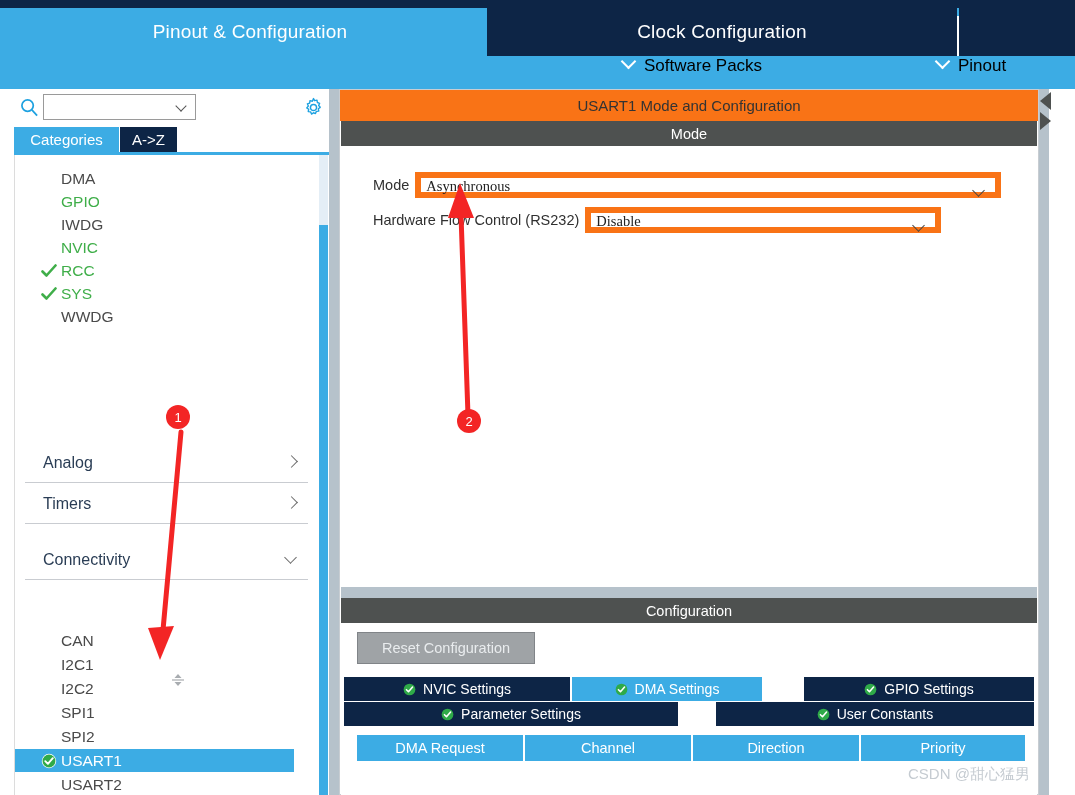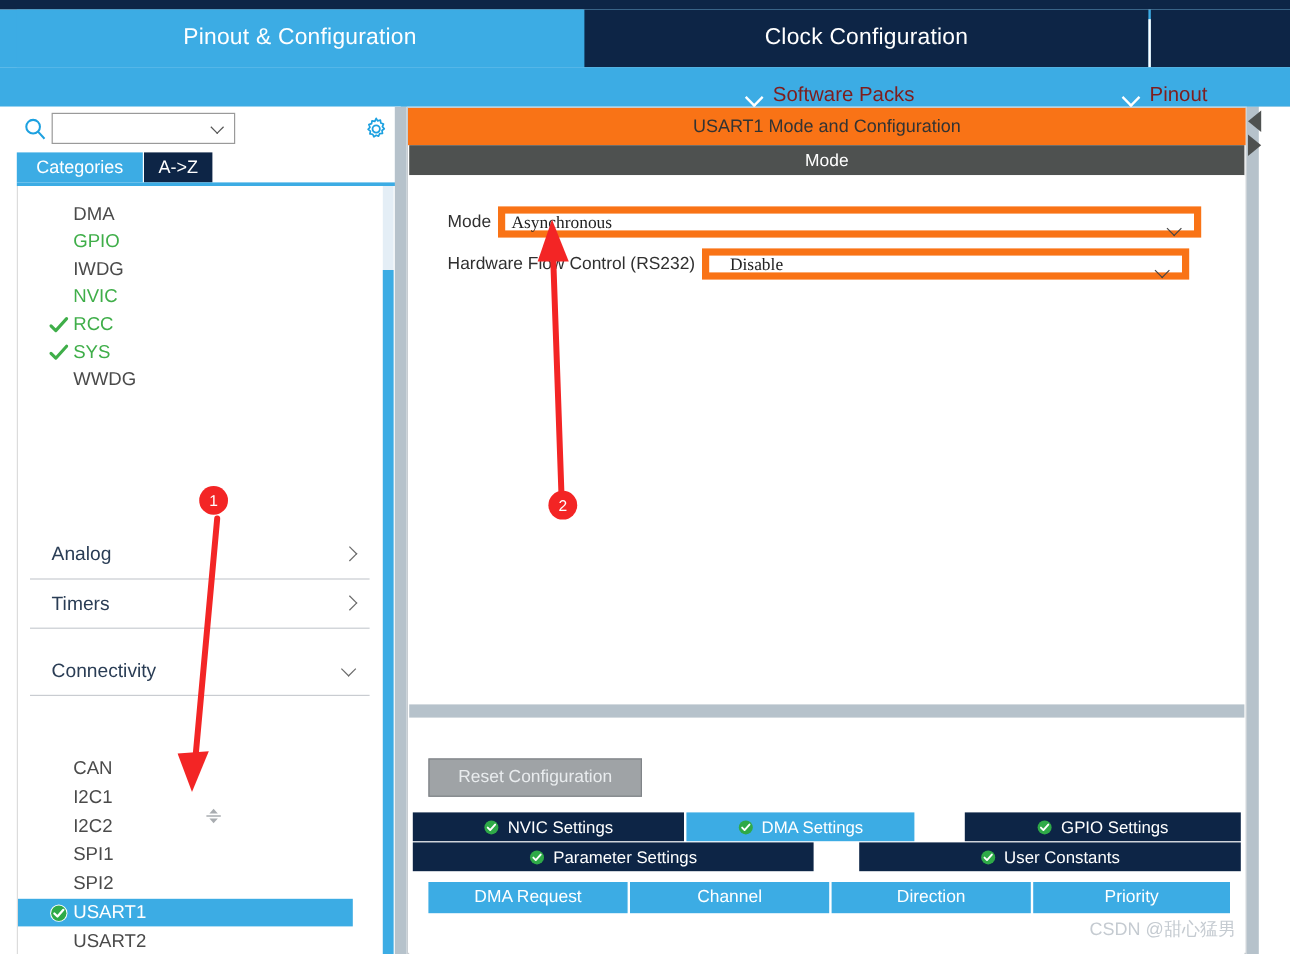--- a/index.html
+++ b/index.html
@@ -42,22 +42,22 @@
     background: #ffffff;
   }
 
   
   .submenu {
     position: absolute; left: 0; top: 56px; width: 1075px; height: 33px;
     background: #3cace4;
   }
   .submenu-item {
     position: absolute; top: 0; height: 33px;
-    display: flex; align-items: flex-end; gap: 9px;
-    color: #7f1d1d; font-size: 17px;
+    display: flex; align-items: flex-start; gap: 9px;
+    color: #000000; font-size: 17px;
   }
   .submenu-softpacks { left: 622px; }
   .submenu-pinout { left: 936px; }
   .chev {
     display: inline-block;
     width: 13px; height: 13px;
     position: relative;
   }
   .chev::after {
     content: ""; position: absolute; left: 1px; top: 0px;
@@ -251,21 +251,21 @@
   .combo-arrow::after {
     content: ""; position: absolute; left: 0; top: 0;
     width: 8px; height: 8px;
     border-right: 1.6px solid #444;
     border-bottom: 1.6px solid #444;
     transform: rotate(45deg);
   }
   .row-mode      { top: 26px; left: 32px; }
   .row-mode .combo { width: 586px; margin-left: 6px; }
   .row-hwflow    { top: 61px; left: 32px; }
-  .row-hwflow .combo { width: 406px; margin-left: 6px; padding-left: 12px; }
+  .row-hwflow .combo { width: 356px; margin-left: 6px; }
 
   .panel-divider {
     position: absolute; left: 1px; top: 497px;
     width: 696px; height: 11px; background: #b6c2cb;
   }
   .config-header { top: 508px; }
 
   .config-body {
     position: absolute; left: 1px; top: 533px;
     width: 696px; height: 172px;
@@ -521,20 +521,21 @@
         <span class="field-label">Hardware Flow Control (RS232)</span>
         <div class="combo">
           <span class="combo-value">Disable</span>
           <span class="combo-arrow"></span>
         </div>
       </div>
     </div>
 
     <div class="panel-divider"></div>
 
+    <div class="section-header config-header">Configuration</div>
 
     <div class="config-body">
 
       <div class="reset-btn">Reset Configuration</div>
 
       <div class="settings-tabs-row1">
         <div class="stab" style="left:0px;width:226px;">
           <svg class="badge-check" viewBox="0 0 14 14">
             <circle cx="7" cy="7" r="6.3" fill="#2faa48"></circle>
             <path d="M3.7 7.2 L5.9 9.4 L10.3 4.4" fill="none" stroke="#ffffff" stroke-width="1.7" stroke-linecap="round" stroke-linejoin="round"></path>

